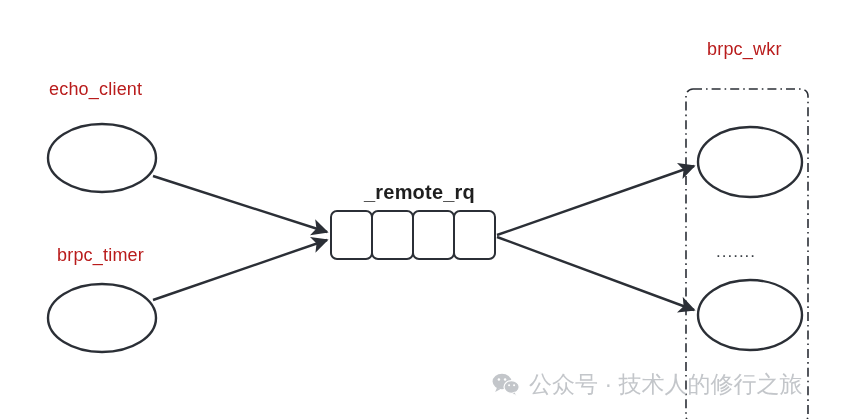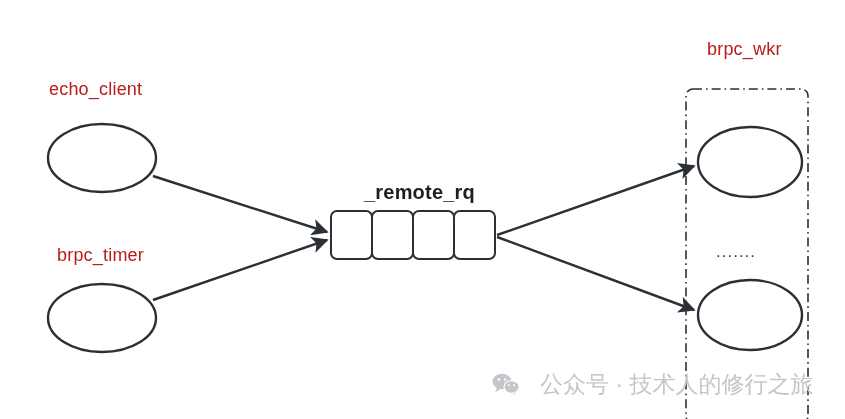--- a/index.html
+++ b/index.html
@@ -52,21 +52,21 @@
     white-space: nowrap;
     line-height: 1;
   }
 
   #watermark {
     position: absolute;
     left: 492px;
     top: 372px;
     display: flex;
     align-items: center;
-    gap: 20px;
+    gap: 9px;
     color: #c3c6ca;
     font-size: 23px;
     white-space: nowrap;
     line-height: 1;
   }
   #watermark .wm-text {
     color: #c3c6ca;
     font-family: "Liberation Sans", "DejaVu Sans", sans-serif;
   }
   #watermark .wm-icon {

